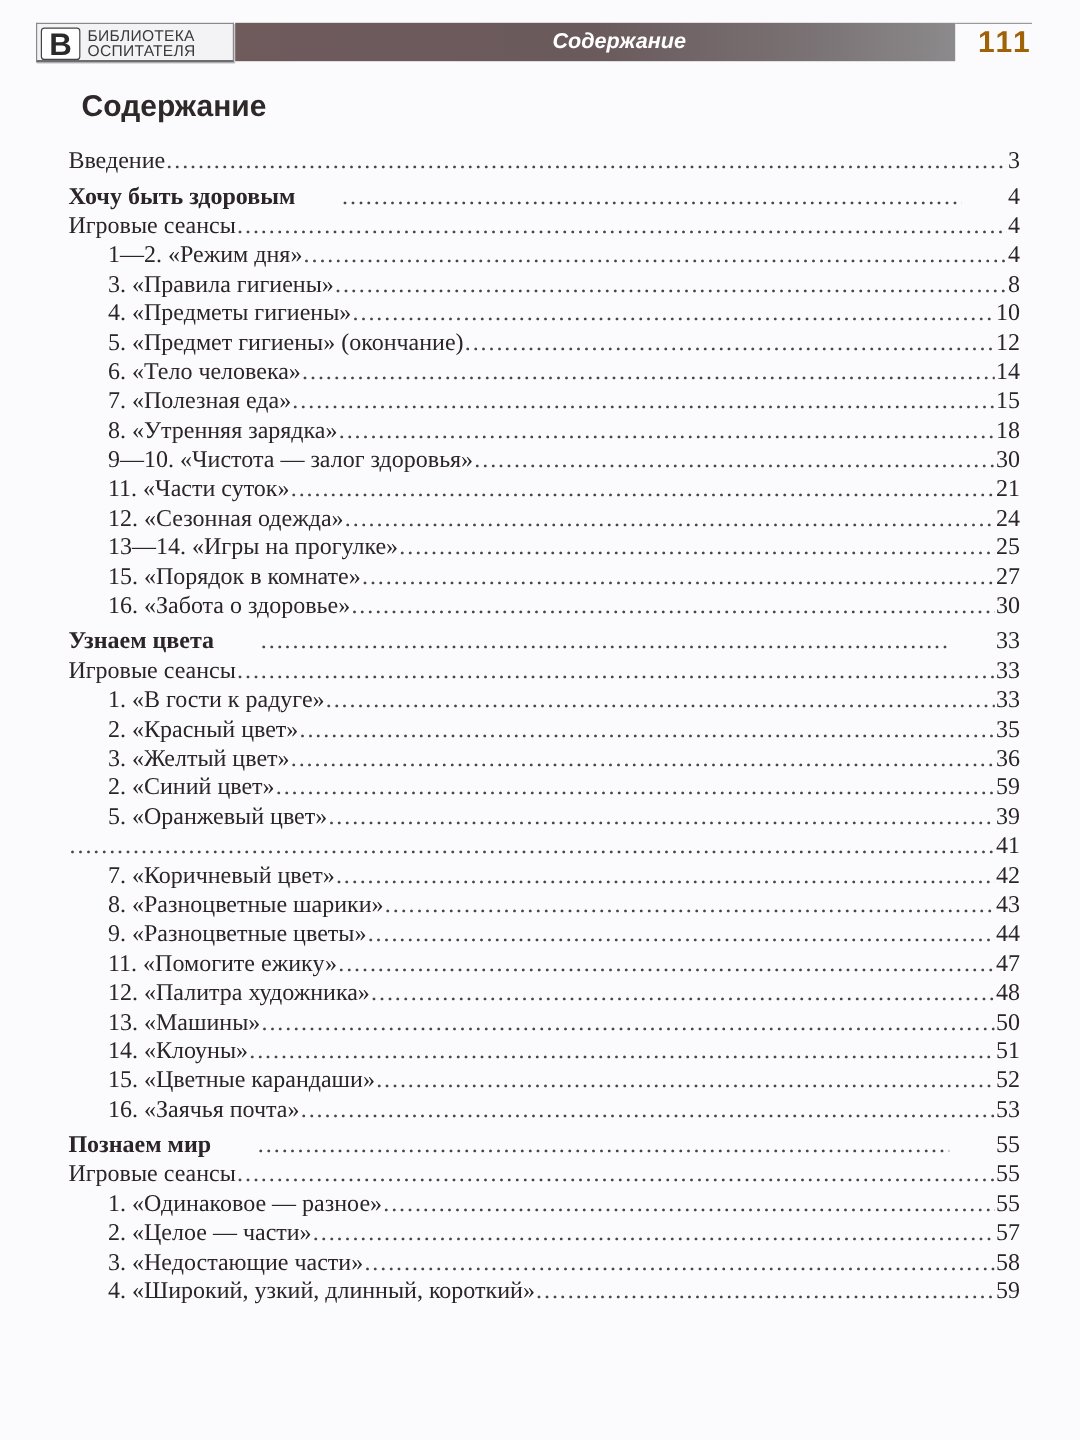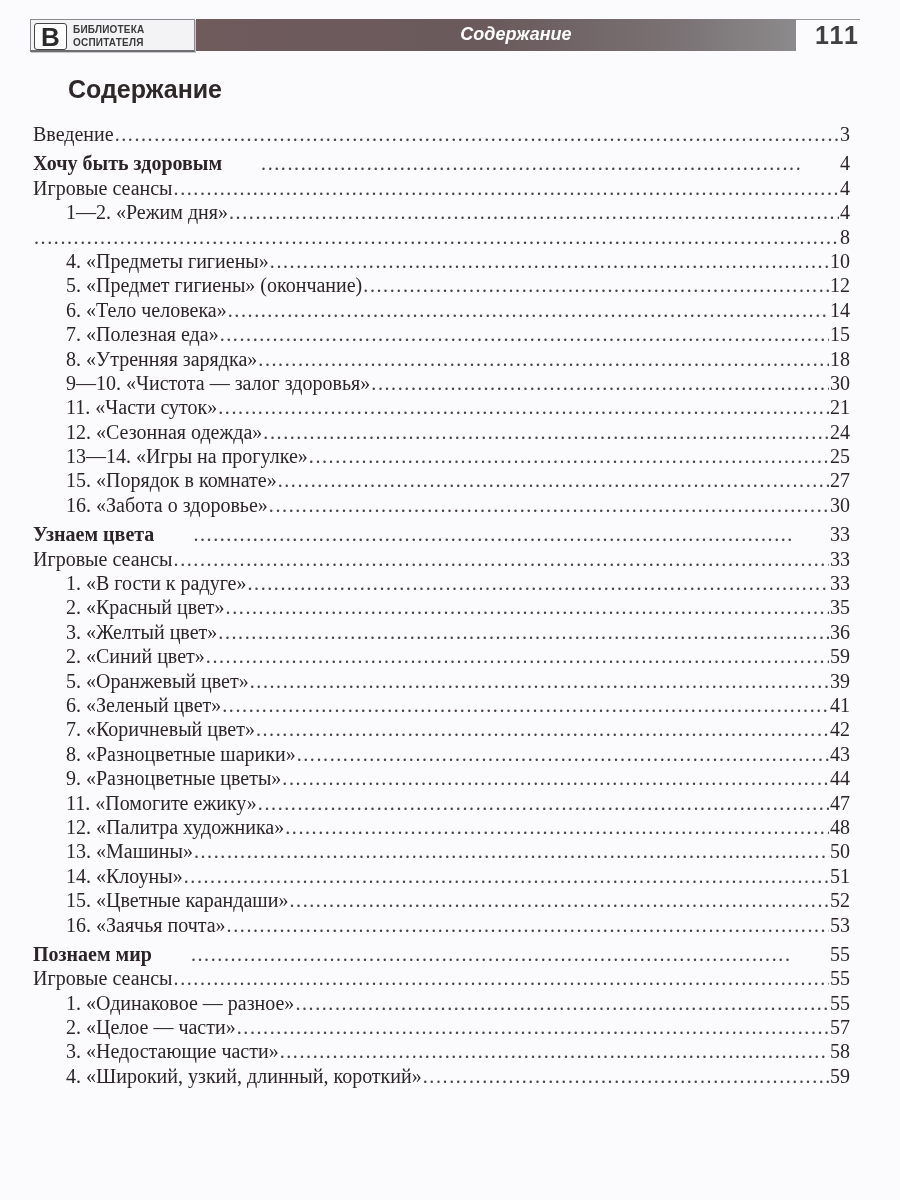--- a/index.html
+++ b/index.html
@@ -19,56 +19,56 @@
     box-shadow: 1px 1px 0 #c8c8cc;
   }
   .series-letter {
     position: absolute; left: 3px; top: 3px; width: 33px; height: 27px;
     border: 1.5px solid #444; border-radius: 3px; background: #fff;
     font-family: "Liberation Sans", sans-serif; font-weight: bold;
     font-size: 26px; line-height: 26px; text-align: center; color: #2a2a2a;
   }
   .series-name {
     position: absolute; left: 42px; top: 3px;
-    font-family: "Liberation Sans", sans-serif; font-size: 10px; line-height: 13px;
-    color: #3a3a3c; letter-spacing: 0.2px; font-weight: bold;
+    font-family: "Liberation Sans", sans-serif; font-size: 13px; line-height: 13px;
+    color: #3a3a3c; letter-spacing: 0.2px;
   }
   .series-name div { white-space: nowrap; }
   .title-bar {
     position: absolute; left: 166px; top: 0; width: 600px; height: 32px;
     background: linear-gradient(90deg, #6f5a5c 0%, #6a5a5c 50%, #7a7274 80%, #8c8a8c 100%);
   }
   .running-head {
     position: absolute; left: 0; right: 0; top: 5px; text-align: center;
     font-family: "Liberation Sans", sans-serif; font-style: italic; font-weight: bold;
     font-size: 18px; color: #ffffff; padding-left: 40px;
   }
   .page-number {
     position: absolute; left: 770px; top: 0; width: 60px; height: 32px;
     font-family: "Liberation Sans", sans-serif; font-weight: bold; font-size: 25px;
-    color: #404040; letter-spacing: 2px; line-height: 32px; text-align: right;
+    color: #a16207; letter-spacing: 2px; line-height: 32px; text-align: right;
   }
   .header-rule {
     position: absolute; left: 766px; top: 0; width: 64px; height: 1px; background: #9a9a9c;
   }
 
   
   .toc-title {
     position: absolute; left: 68px; top: 75px;
     font-family: "Liberation Sans", sans-serif; font-weight: bold; font-size: 25px;
     color: #2e2829;
   }
 
   
   .toc {
     position: absolute; left: 33px; top: 122px; width: 817px;
   }
   .toc-row {
-    display: flex; align-items: flex-start; height: 24.4px;
-    font-size: 20px; line-height: 24px; white-space: nowrap;
+    display: flex; align-items: center; height: 24.4px;
+    font-size: 20px; line-height: 24px; white-space: nowrap; margin-left: 24px;
   }
   .toc-row.section { font-weight: bold; }
   .toc-row.gap-before { margin-top: 5px; gap: 38px; }
   .toc-row.indent .toc-label { padding-left: 33px; }
   .toc-label { flex: 0 0 auto; }
   .toc-leader {
     flex: 1 1 auto; overflow: hidden; margin: 0 1px;
     font-weight: normal; letter-spacing: 1.6px; color: #4a4446;
   }
   .toc-leader::before {
@@ -111,20 +111,21 @@
       <span class="toc-label">Игровые сеансы</span>
       <span class="toc-leader"></span>
       <span class="toc-page">4</span>
     </div>
     <div class="toc-row indent">
       <span class="toc-label">1—2. «Режим дня»</span>
       <span class="toc-leader"></span>
       <span class="toc-page">4</span>
     </div>
     <div class="toc-row indent">
+      <span class="toc-label">3. «Правила гигиены»</span>
       <span class="toc-leader"></span>
       <span class="toc-page">8</span>
     </div>
     <div class="toc-row indent">
       <span class="toc-label">4. «Предметы гигиены»</span>
       <span class="toc-leader"></span>
       <span class="toc-page">10</span>
     </div>
     <div class="toc-row indent">
       <span class="toc-label">5. «Предмет гигиены» (окончание)</span>
@@ -205,21 +206,20 @@
       <span class="toc-label">2. «Синий цвет»</span>
       <span class="toc-leader"></span>
       <span class="toc-page">59</span>
     </div>
     <div class="toc-row indent">
       <span class="toc-label">5. «Оранжевый цвет»</span>
       <span class="toc-leader"></span>
       <span class="toc-page">39</span>
     </div>
     <div class="toc-row indent">
-      <span class="toc-label">6. «Зеленый цвет»</span>
       <span class="toc-leader"></span>
       <span class="toc-page">41</span>
     </div>
     <div class="toc-row indent">
       <span class="toc-label">7. «Коричневый цвет»</span>
       <span class="toc-leader"></span>
       <span class="toc-page">42</span>
     </div>
     <div class="toc-row indent">
       <span class="toc-label">8. «Разноцветные шарики»</span>

